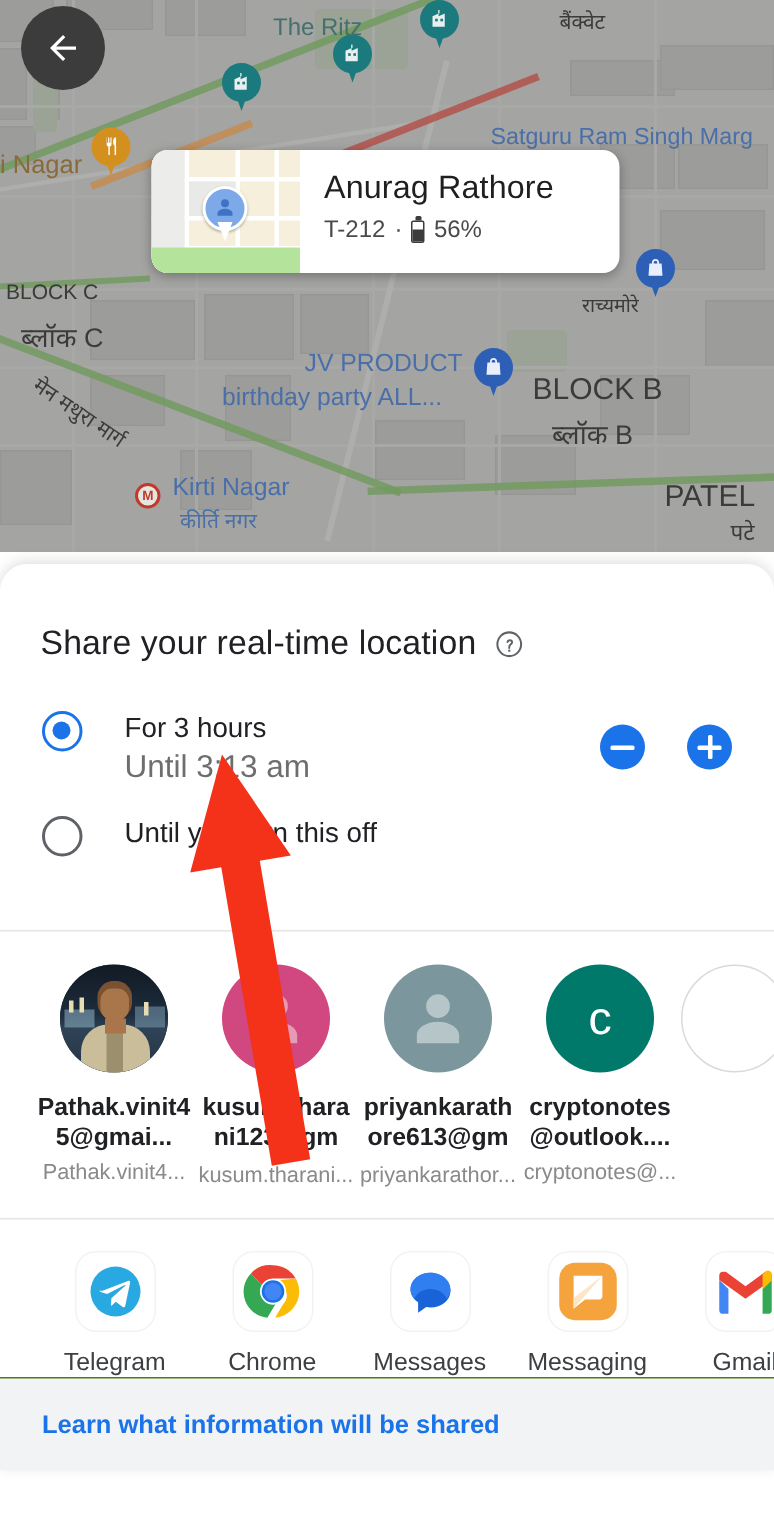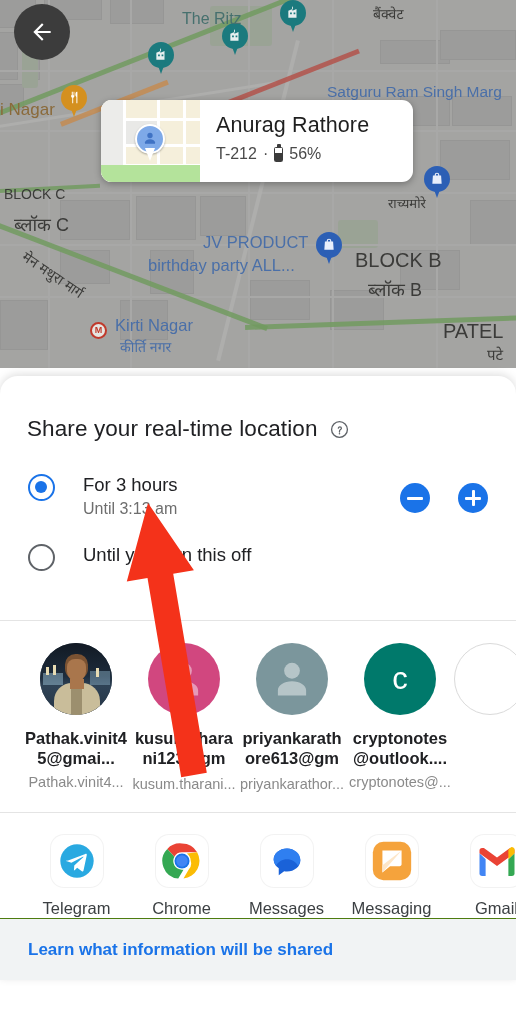--- a/index.html
+++ b/index.html
@@ -161,21 +161,21 @@
     width: 27px; height: 27px; border-radius: 50%; flex: none;
     border: 2.5px solid #5f6368; position: relative;
   }
   .radio.checked { border-color: #1a73e8; }
   .radio.checked::after {
     content: ""; position: absolute; left: 5px; top: 5px;
     width: 12px; height: 12px; border-radius: 50%; background: #1a73e8;
   }
   .opt-labels { margin-left: 28px; }
   .opt-main { font-size: 18.5px; color: #202124; }
-  .opt-sub { font-size: 16px; color: #6e6e6e; margin-top: 4px; }
+  .opt-sub { font-size: 21px; color: #6e6e6e; margin-top: 4px; }
   .steppers {
     position: absolute; right: 28px; top: 50%; transform: translateY(-50%);
     display: flex; gap: 28px;
   }
   .step-btn {
     width: 30px; height: 30px; border-radius: 50%; background: #1a73e8;
     position: relative; cursor: pointer;
   }
   .step-btn::before {
     content: ""; position: absolute; left: 7px; top: 13.5px;

